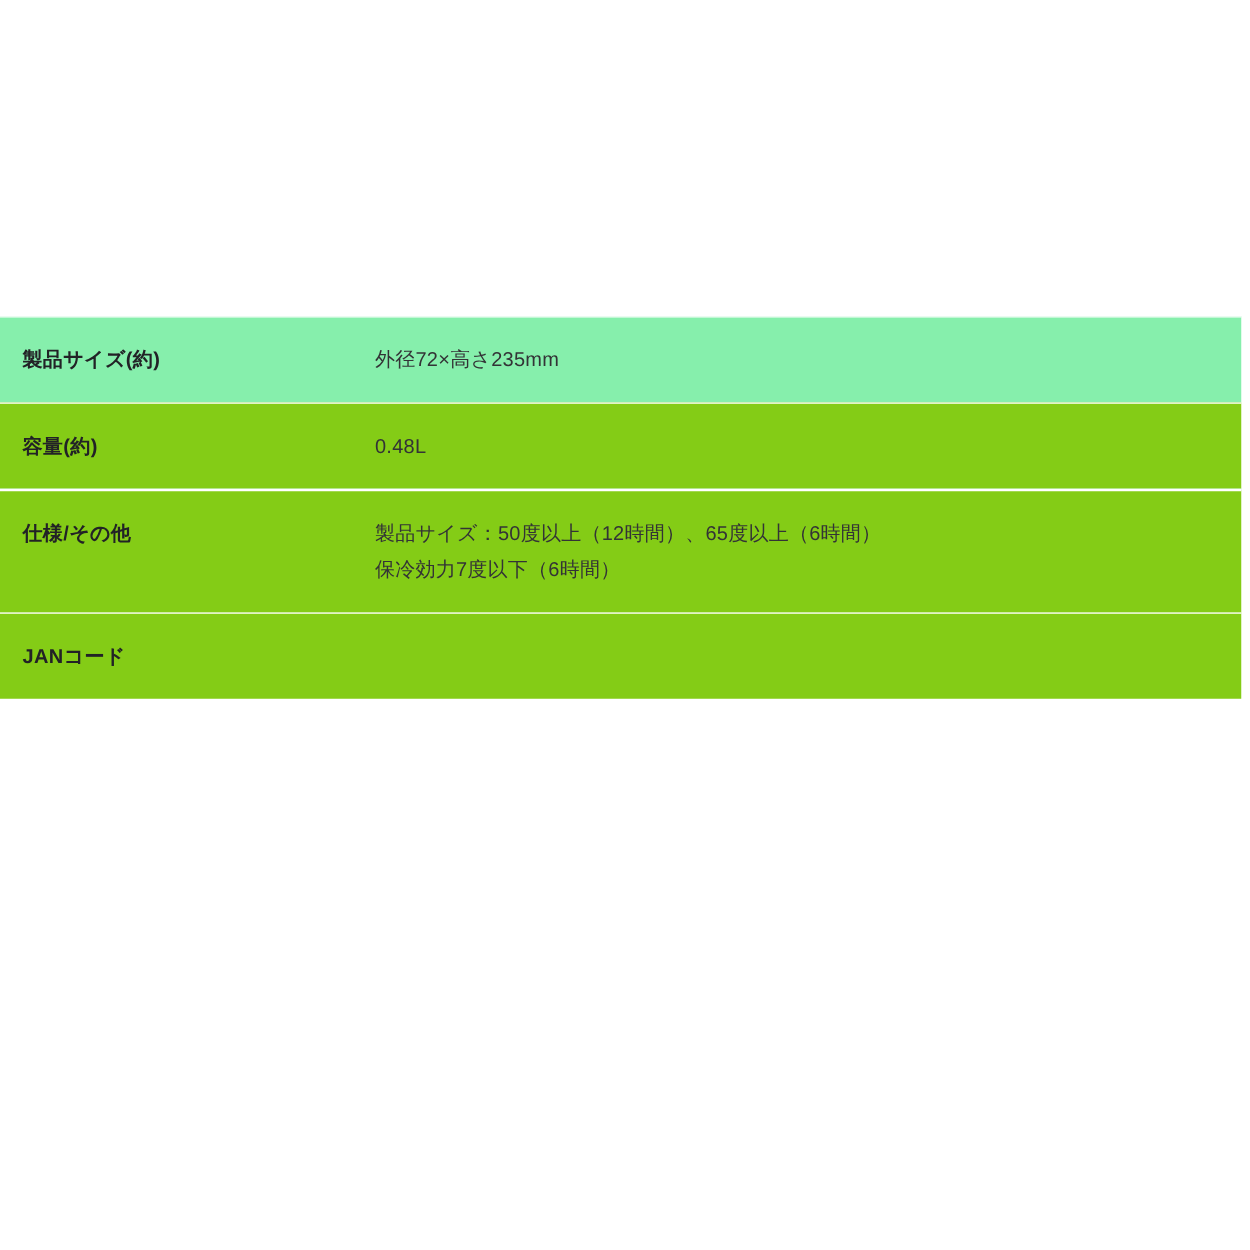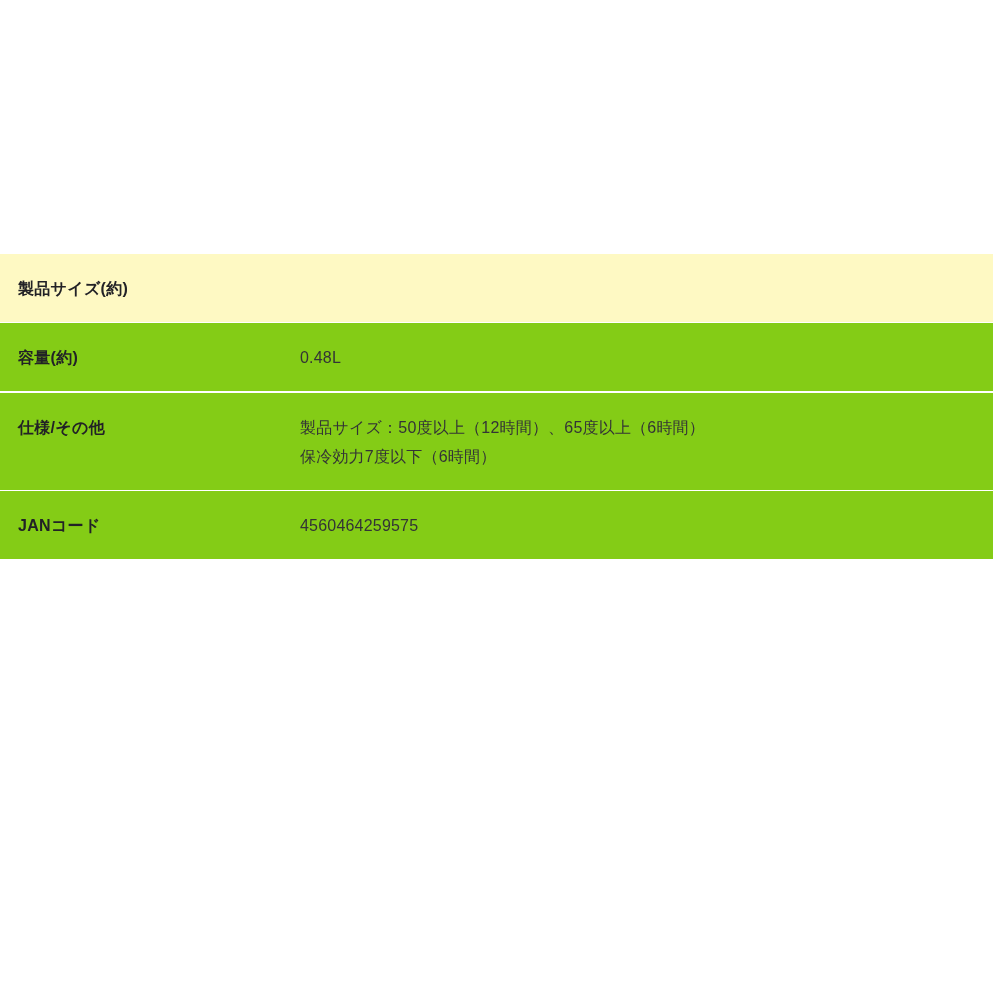--- a/index.html
+++ b/index.html
@@ -13,21 +13,21 @@
   .spec-table {
     margin-top: 253px;
     width: 993px;
     border-collapse: collapse;
   }
   .spec-row {
     display: grid;
     grid-template-columns: 300px 1fr;
     border-top: 1px solid #ffffff;
   }
-  .spec-row.light { background: #fef9c3; }
+  .spec-row.light { background: #86efac; }
   .spec-row.dark  { background: #84cc16; }
   .spec-label {
     font-size: 16px;
     font-weight: bold;
     color: #222226;
     line-height: 29px;
     padding: 20px 10px 19px 18px;
     letter-spacing: 0.3px;
   }
   .spec-value {
@@ -41,34 +41,34 @@
     letter-spacing: 0.2px;
   }
 </style>
 </head>
 <body>
 
 <div class="spec-table">
 
     <div class="spec-row light">
       <div class="spec-label">製品サイズ(約)</div>
+      <div class="spec-value">外径72×高さ235mm</div>
     </div>
 
     <div class="spec-row dark">
       <div class="spec-label">容量(約)</div>
       <div class="spec-value">0.48L</div>
     </div>
 
     <div class="spec-row light">
     </div>
 
     <div class="spec-row dark">
       <div class="spec-label">仕様/その他</div>
       <div class="spec-value">製品サイズ：50度以上（12時間）、65度以上（6時間）
 保冷効力7度以下（6時間）</div>
     </div>
 
 
     <div class="spec-row dark">
       <div class="spec-label">JANコード</div>
-      <div class="spec-value">4560464259575</div>
     </div>
   </div>
 
 </body></html>

